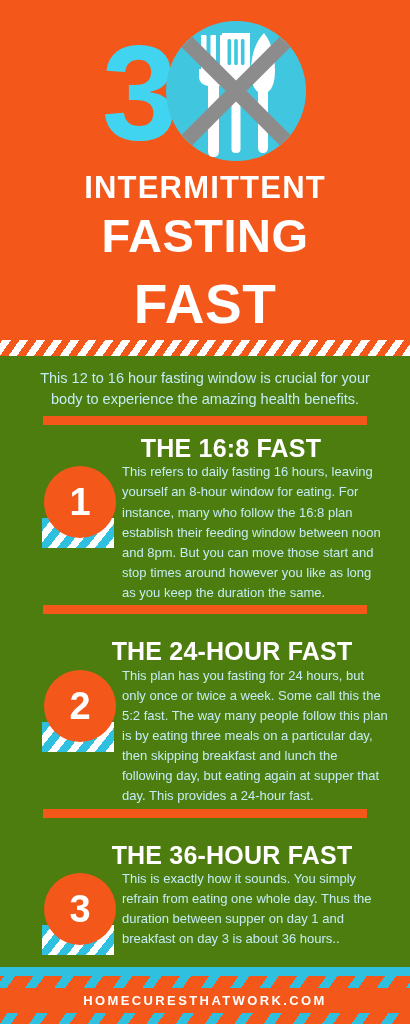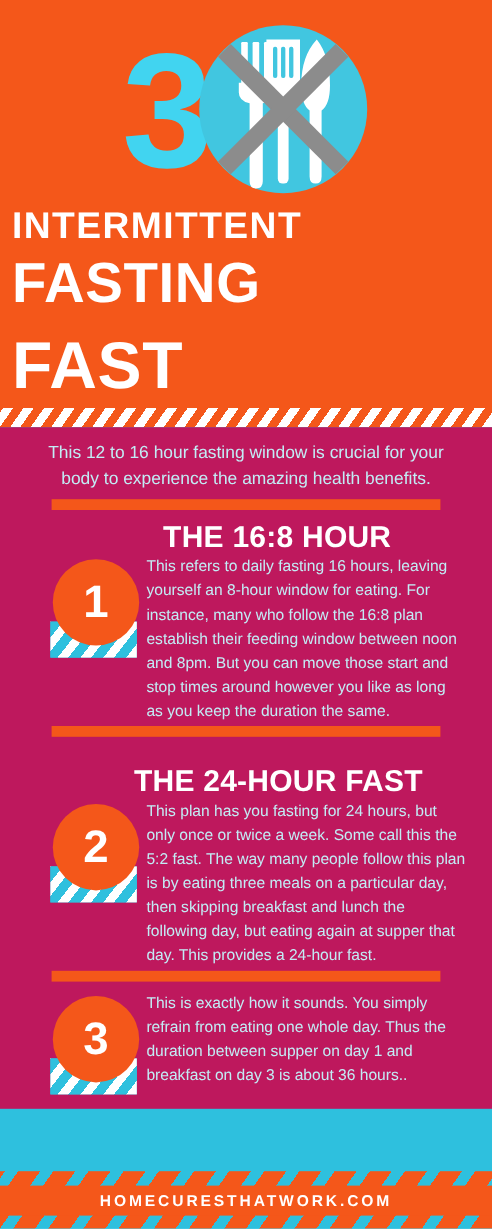--- a/index.html
+++ b/index.html
@@ -53,21 +53,21 @@
     position: relative;
     width: 144px;
     height: 144px;
     margin-left: -6px;
     margin-top: 4px;
   }
 
   .no-eat-icon svg { display: block; }
 
   .title-block {
-    text-align: left;
+    text-align: center;
     padding: 0 10px;
   }
   .title-intermittent {
     font-size: 31px;
     font-weight: bold;
     color: #ffffff;
     letter-spacing: 1.2px;
     line-height: 1;
     margin-bottom: 9px;
   }
@@ -99,21 +99,21 @@
       -55deg,
       #ffffff 0px, #ffffff 7px,
       #F4571A 7px, #F4571A 14px
     );
   }
 
   
   .body-area {
     position: relative;
     width: 410px;
-    background: #be185d;
+    background: #4d7c0f;
     padding-top: 12px;
     box-sizing: border-box;
   }
 
   .intro-text {
     color: #C3ECF5;
     font-size: 14.5px;
     line-height: 1.45;
     text-align: center;
     padding: 0 26px;
@@ -290,21 +290,21 @@
 
   <div class="stripe-divider"></div>
 
   <div class="body-area" style="margin-top:16px;">
 
     <p class="intro-text">This 12 to 16 hour fasting window is crucial for your body to experience the amazing health benefits.</p>
 
     <div class="rule"></div>
 
     <div class="plan plan-1">
-      <h2 class="plan-heading">THE 16:8 HOUR</h2>
+      <h2 class="plan-heading">THE 16:8 FAST</h2>
       <div class="plan-row">
         <div class="badge-wrap">
           <div class="badge-stripes"></div>
           <div class="badge-circle">1</div>
         </div>
         <div class="plan-body">This refers to daily fasting 16 hours, leaving yourself an 8-hour window for eating. For instance, many who follow the 16:8 plan establish their feeding window between noon and 8pm. But you can move those start and stop times around however you like as long as you keep the duration the same.</div>
       </div>
     </div>
 
     <div class="rule" style="margin-top:2px;"></div>
@@ -316,20 +316,21 @@
           <div class="badge-stripes"></div>
           <div class="badge-circle">2</div>
         </div>
         <div class="plan-body">This plan has you fasting for 24 hours, but only once or twice a week. Some call this the 5:2 fast. The way many people follow this plan is by eating three meals on a particular day, then skipping breakfast and lunch the following day, but eating again at supper that day. This provides a 24-hour fast.</div>
       </div>
     </div>
 
     <div class="rule" style="margin-top:2px;"></div>
 
     <div class="plan plan-3">
+      <h2 class="plan-heading">THE 36-HOUR FAST</h2>
       <div class="plan-row">
         <div class="badge-wrap">
           <div class="badge-stripes"></div>
           <div class="badge-circle">3</div>
         </div>
         <div class="plan-body">This is exactly how it sounds. You simply refrain from eating one whole day. Thus the duration between supper on day 1 and breakfast on day 3 is about 36 hours..</div>
       </div>
     </div>
 
   </div>

